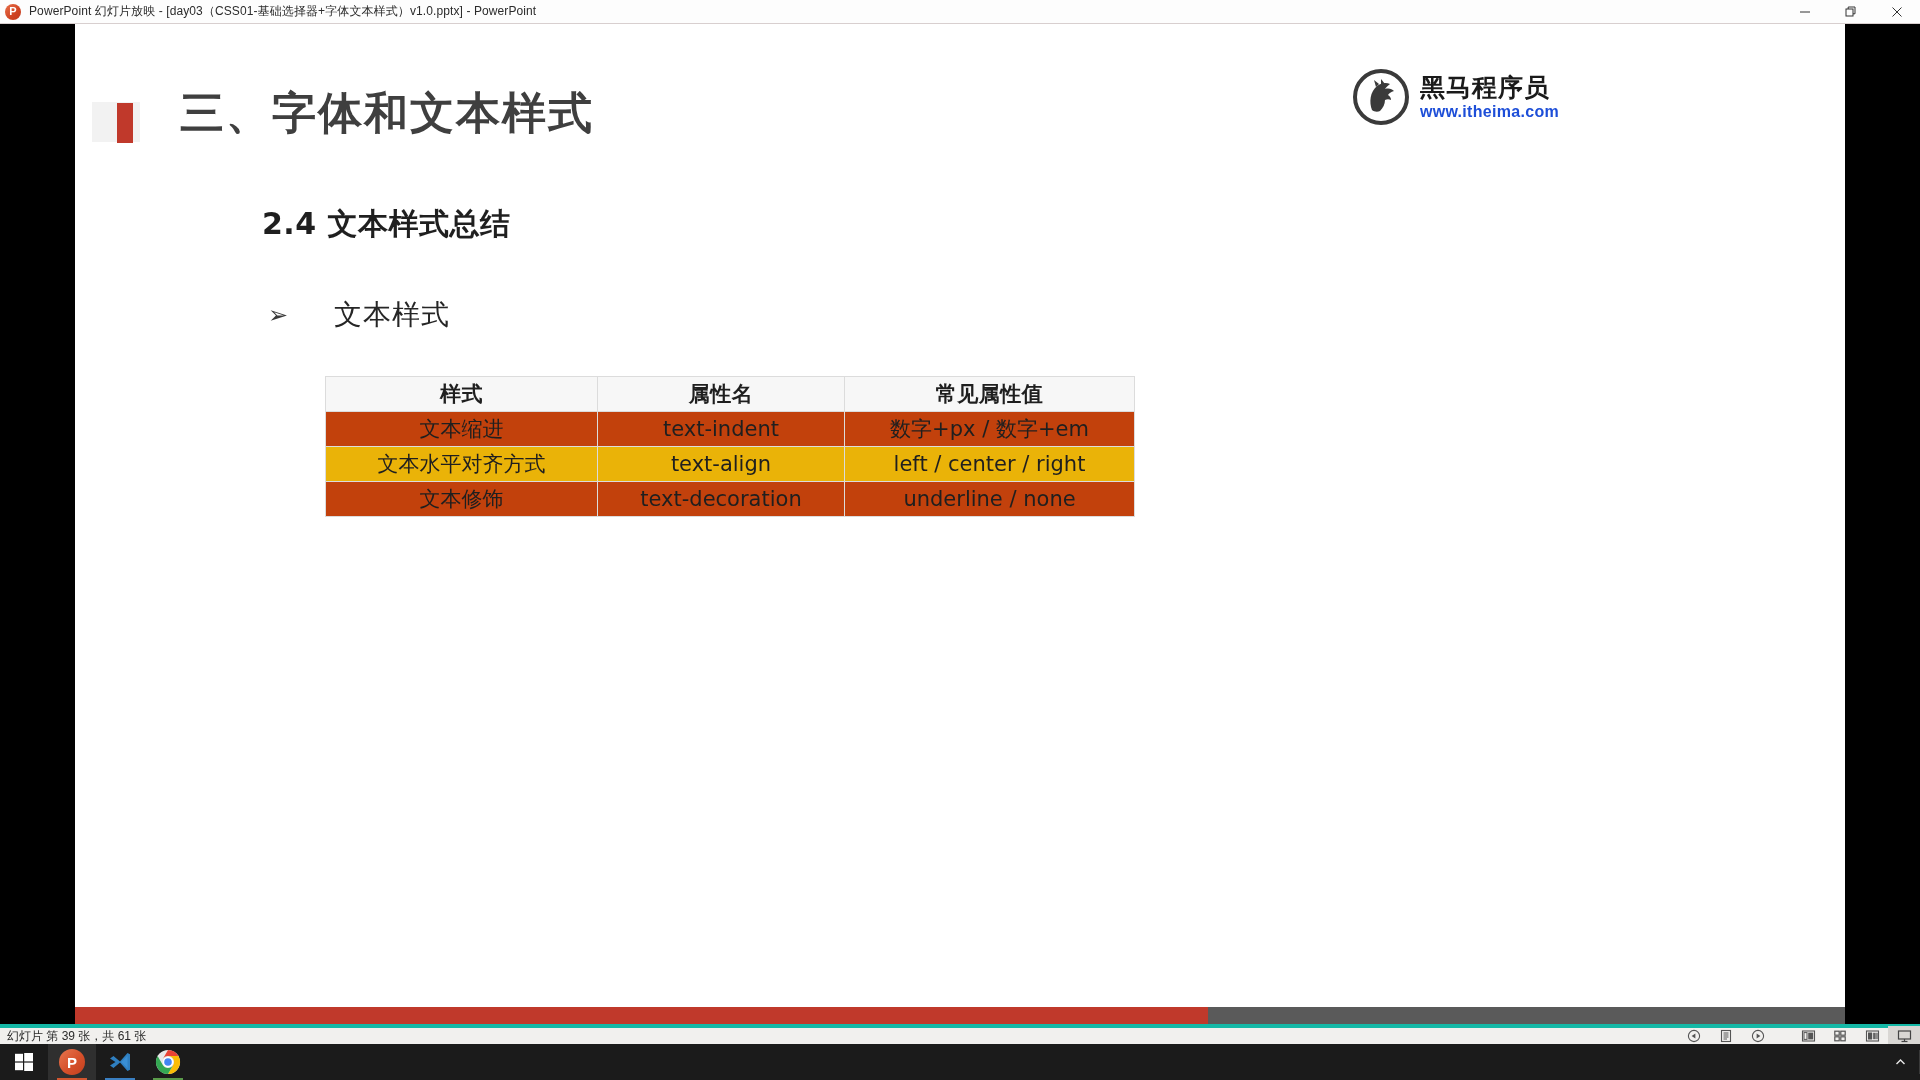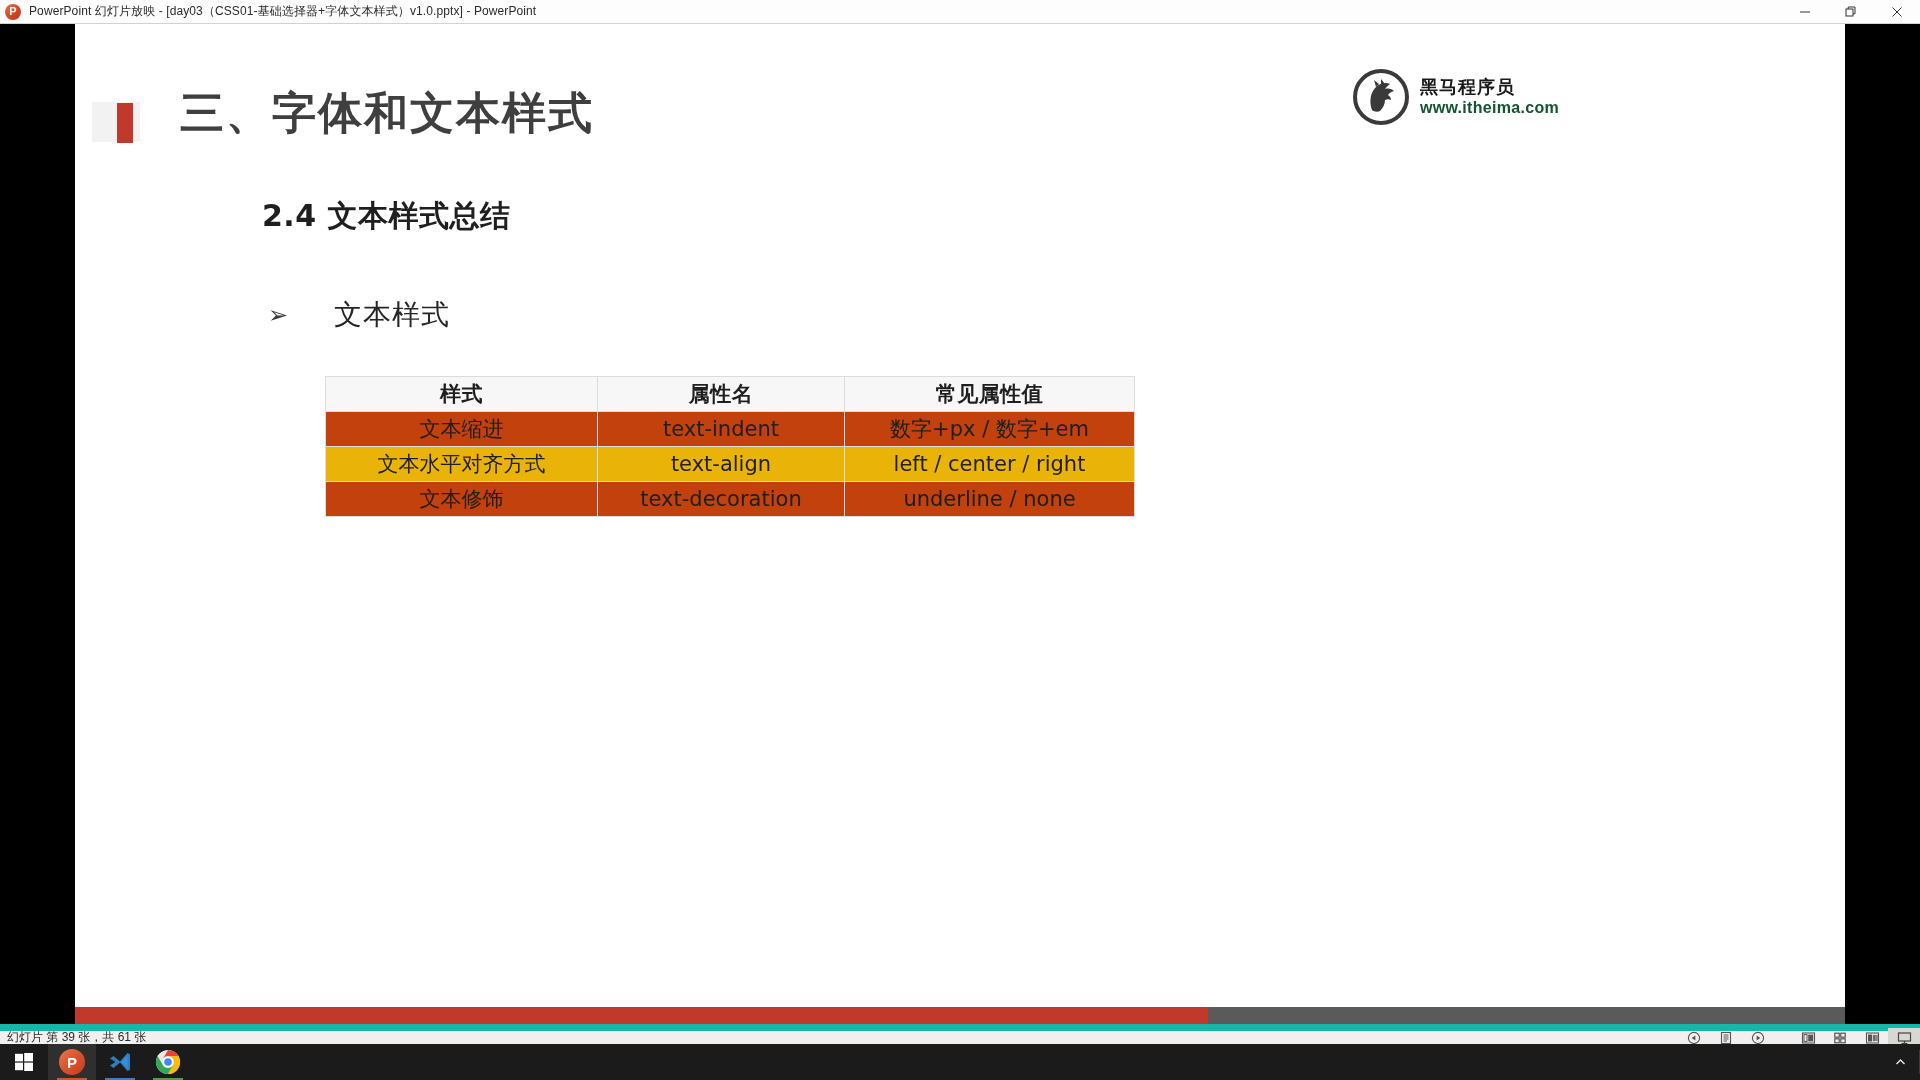--- a/index.html
+++ b/index.html
@@ -84,35 +84,35 @@
   
   #logo{
     position:absolute; right:40px; top:44px;
     display:flex; align-items:center; gap:10px;
   }
   #logo-mark{
     width:58px; height:58px; flex:none; position:relative;
   }
   #logo-text{ line-height:1; }
   #logo-name{
-    font-size:18px; font-weight:bold; color:#1a1a1a;
+    font-size:25px; font-weight:bold; color:#1a1a1a;
     letter-spacing:1px;
     font-family:"DejaVu Sans","Liberation Sans",sans-serif;
     white-space:nowrap;
   }
   #logo-url{
-    font-size:16px; font-weight:bold; color:#14532d;
+    font-size:16px; font-weight:bold; color:#1d4ed8;
     letter-spacing:0.3px; margin-top:4px;
     font-family:"Liberation Sans",sans-serif;
     white-space:nowrap;
   }
 
   
   #section-heading{
-    position:absolute; left:187px; top:172px;
+    position:absolute; left:187px; top:180px;
     font-size:30px; font-weight:bold; color:#1f1f1f;
     letter-spacing:0.5px;
     font-family:"DejaVu Sans","Liberation Sans",sans-serif;
     white-space:nowrap;
   }
 
   
   #bullet-row{
     position:absolute; left:193px; top:272px;
     display:flex; align-items:center; gap:46px;
@@ -164,21 +164,21 @@
     position:absolute; left:0; top:0; height:17px;
     width:1573px;
     background:#c0392b;
   }
 
   
   #statusbar{
     position:absolute; left:0; top:1024px; width:1920px; height:20px;
     background:#f1f0ee;
     display:flex; align-items:center;
-    border-top:7px solid #14b8a6;
+    border-top:4px solid #14b8a6;
   }
   #status-left{
     font-size:12px; color:#2b2b2b; margin-left:7px; white-space:nowrap;
   }
   #status-right{
     margin-left:auto; display:flex; align-items:center; height:20px;
   }
   #status-right .sbtn{
     width:32px; height:20px;
     display:flex; align-items:center; justify-content:center;

